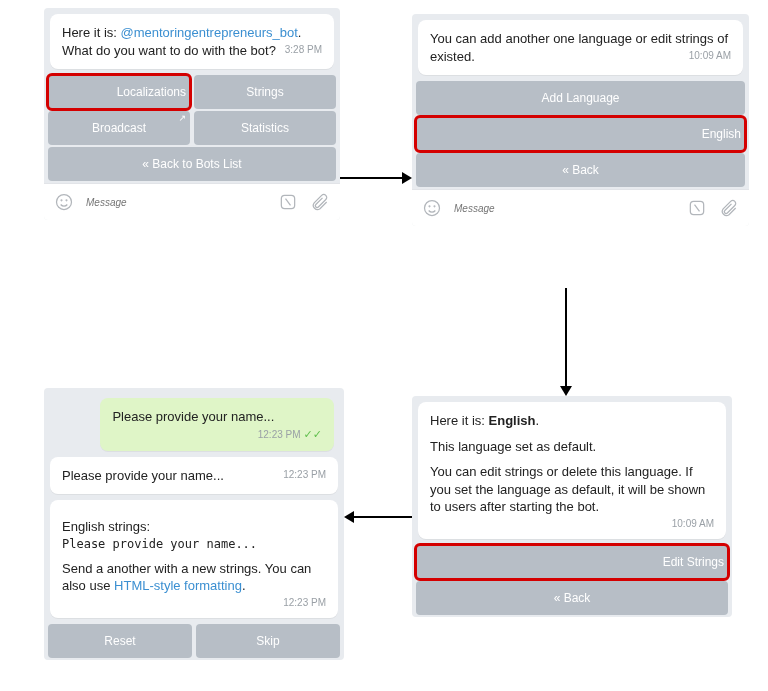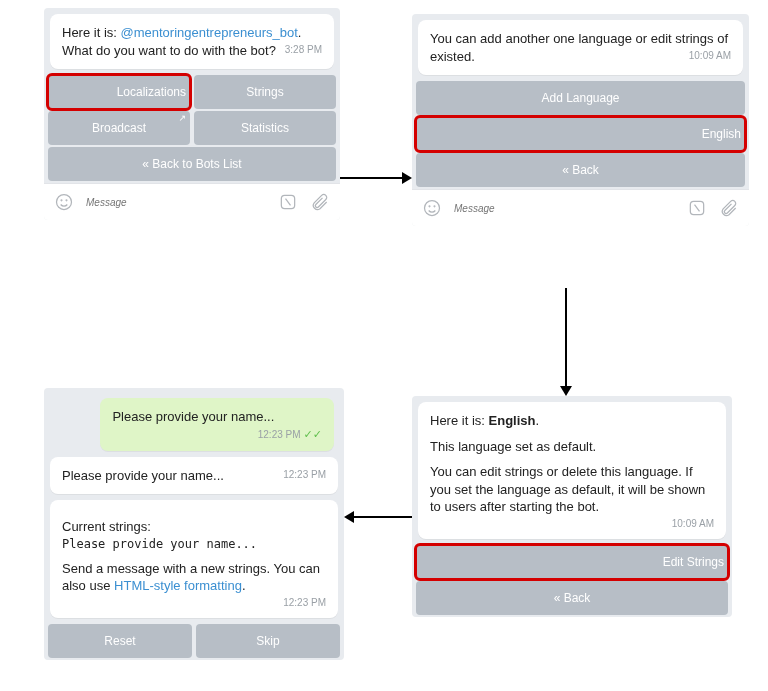--- a/index.html
+++ b/index.html
@@ -196,24 +196,24 @@
       <span class="timestamp"><span>12:23 PM</span><span class="checks">✓✓</span></span>
       <div style="clear:both"></div>
     </div>
   </div>
   <div class="bubble" style="margin-top:0;">
     <span class="msg-text">Please provide your name...</span>
     <span class="timestamp">12:23 PM</span>
     <div style="clear:both"></div>
   </div>
   <div class="bubble">
-    <div class="msg-text" style="margin-top:8px;">Current strings:</div>
+    <div class="msg-text" style="margin-top:8px;">English strings:</div>
     <div class="msg-text" style="font-family:monospace; font-size:12px;">Please provide your name...</div>
     <div class="msg-text" style="margin-top:8px;">
-      <span>Send a message with a new strings. You can also use </span><span class="msg-link">HTML-style formatting</span><span>.</span>
+      <span>Send a another with a new strings. You can also use </span><span class="msg-link">HTML-style formatting</span><span>.</span>
     </div>
     <span class="timestamp">12:23 PM</span>
     <div style="clear:both"></div>
   </div>
   <div class="btn-row">
     <div class="btn">Reset</div>
     <div class="btn">Skip</div>
   </div>
 
 </div>

